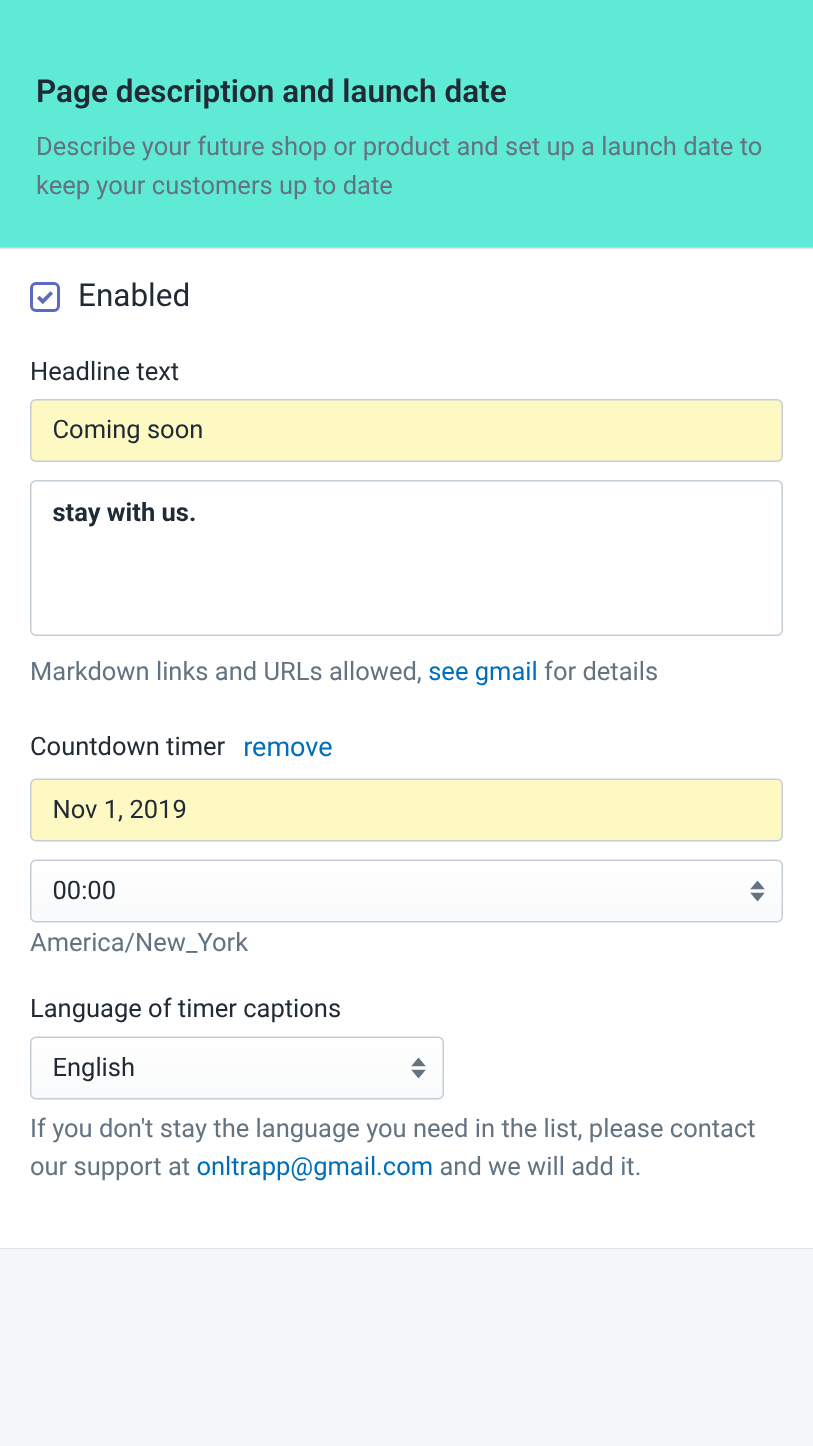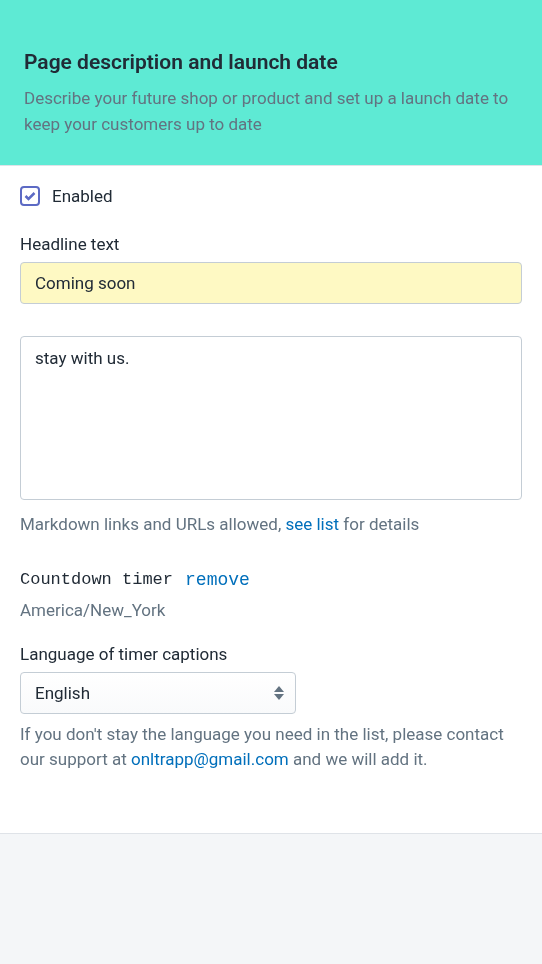--- a/index.html
+++ b/index.html
@@ -50,38 +50,37 @@
       justify-content: center;
       cursor: pointer;
       flex-shrink: 0;
     }
     .checkbox svg {
       stroke: #5c6ac4;
       stroke-width: 2.5;
       fill: none;
     }
     .checkbox-label {
-      font-size: 17px;
+      font-size: 21px;
       color: #212b36;
     }
     .field-group {
-      margin-bottom: 32px;
+      margin-bottom: 12px;
     }
     .field-label {
       font-size: 17px;
       color: #212b36;
       margin-bottom: 8px;
       display: block;
     }
     .field-label-row {
       display: flex;
       align-items: flex-start;
       gap: 12px;
       margin-bottom: 10px;
-      font-family: Liberation Mono, monospace;
     }
     .text-input {
       width: 100%;
       padding: 10px 14px;
       font-size: 17px;
       border: 1px solid #c4cdd5;
       border-radius: 4px;
       background: #fef9c3;
       color: #212b36;
       font-family: inherit;
@@ -89,22 +88,23 @@
     .textarea-input {
       width: 100%;
       padding: 10px 14px;
       font-size: 17px;
       border: 1px solid #c4cdd5;
       border-radius: 4px;
       background: #ffffff;
       color: #212b36;
       font-family: inherit;
       resize: none;
-      height: 164px;
+      height: 104px;
       line-height: 1.4;
+      font-weight: bold;
     }
     .help-text {
       font-size: 17px;
       color: #637381;
       line-height: 1.5;
       margin-top: 8px;
     }
     .link {
       color: #006fbb;
       cursor: pointer;
@@ -191,28 +191,42 @@
   </div>
 
   <div class="field-group">
     <label class="field-label">Headline text</label>
     <input type="text" class="text-input" value="Coming soon" style="">
   </div>
 
   <div class="field-group">
     <textarea class="textarea-input" style="">stay with us.</textarea>
     <p class="help-text">
-      <span>Markdown links and URLs allowed, </span><a class="link">see list</a><span> for details</span>
+      <span>Markdown links and URLs allowed, </span><a class="link">see gmail</a><span> for details</span>
     </p>
   </div>
 
   <div class="field-group countdown-group">
     <div class="field-label-row">
       <span class="field-label" style="margin-bottom:0">Countdown timer</span>
       <span class="remove-link">remove</span>
+    </div>
+    <div class="stacked-inputs">
+      <input type="text" class="text-input" value="Nov 1, 2019" style="">
+      <div class="select-wrapper">
+        <button class="select-input">00:00</button>
+        <div class="select-arrows">
+          <svg viewBox="0 0 10 6">
+              <polygon points="5,0 10,6 0,6" fill="#637381"></polygon>
+            </svg>
+          <svg viewBox="0 0 10 6">
+              <polygon points="0,0 10,0 5,6" fill="#637381"></polygon>
+            </svg>
+        </div>
+      </div>
     </div>
     <p class="timezone-text">America/New_York</p>
   </div>
 
   <div class="field-group language-group">
     <label class="field-label">Language of timer captions</label>
     <div class="select-wrapper narrow">
       <button class="select-input">English</button>
       <div class="select-arrows">
         <svg viewBox="0 0 10 6">

